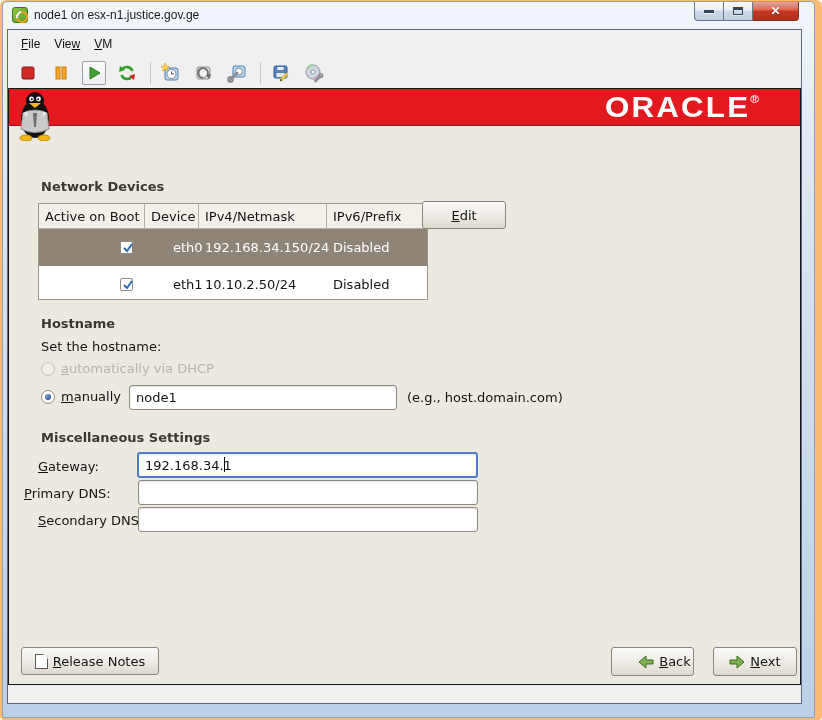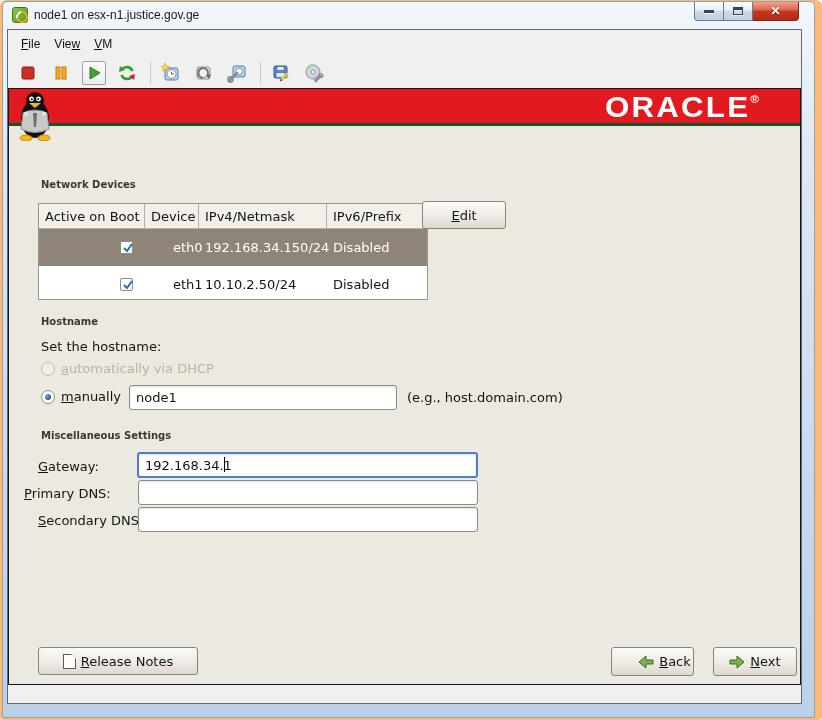--- a/index.html
+++ b/index.html
@@ -31,27 +31,27 @@
   .client { position:absolute; left:4px; right:12px; top:27px; bottom:13px; background:#f0f0f0; border:1px solid #5f6a76; }
   .menubar { height:27px; display:flex; align-items:center; padding-left:6px; font-size:12px; color:#111; }
   .menu-item { padding:4px 7px; cursor:default; }
   .toolbar { height:31px; display:flex; align-items:center; padding-left:8px; }
   .tool { width:24px; height:24px; display:flex; align-items:center; justify-content:center; margin-right:9px; }
   .tool.toggled { border:1px solid #9aa0a8; background:linear-gradient(#fbfbfb,#eceef1); border-radius:2px; }
   .tool-sep { width:1px; height:22px; background:#c7c7c7; margin:0 8px 0 2px; }
 
   
   .console { position:absolute; left:0; right:0; top:58px; bottom:18px; background:#ece9e0; border:1px solid #15151a; overflow:hidden; }
-  .banner { position:absolute; left:0; top:0; right:0; height:37px; background:#e2191f; border-bottom:3px solid #14532d; }
+  .banner { position:absolute; left:0; top:0; right:0; height:37px; background:#e2191f; border-bottom:1px solid #14532d; }
   .tux { position:absolute; left:5px; top:2px; }
   .oracle-logo { position:absolute; left:565px; top:2px; width:200px; text-align:center; color:#fff; font-size:29px; font-weight:bold; letter-spacing:2px; transform:scaleX(1.08); transform-origin:left; font-family:"Liberation Sans",sans-serif; }
   .oracle-reg { font-size:11px; vertical-align:14px; letter-spacing:0; }
 
   .install-font { font-family:"DejaVu Sans", sans-serif; font-size:13px; color:#141414; }
-  .section-heading { position:absolute; font-weight:bold; color:#3a3832; font-size:10px; font-family:"DejaVu Sans", sans-serif; }
+  .section-heading { position:absolute; font-weight:bold; color:#3a3832; font-size:13px; font-family:"DejaVu Sans", sans-serif; }
 
   
   .net-table { position:absolute; left:29px; top:114px; width:390px; height:97px; background:#fff; border:1px solid #9b968a; }
   .net-header { display:grid; grid-template-columns:106px 54px 128px 100px; height:25px; background:#f3f0ea; border-bottom:1px solid #b3afa5; }
   .net-header .hcell { display:flex; align-items:center; padding-left:6px; border-right:1px solid #b3afa5; font-size:13px; white-space:nowrap; overflow:hidden; }
   .net-header .hcell:last-child { border-right:none; }
   .net-row { display:grid; grid-template-columns:106px 54px 128px 100px; height:37px; align-items:center; }
   .net-row.selected { background:#8e8478; color:#fff; }
   .cell-check { display:flex; justify-content:flex-end; padding-right:12px; }
   .cell-device { padding-left:28px; }
@@ -271,21 +271,21 @@
           <input class="gtk-input focused" style="left: 0px; top: 0px; width: 341px; height: 26px;" value="192.168.34.1">
           <span class="caret" style="left:87px; top:5px;"></span>
         </div>
 
         <div class="label-abs" style="left:15px; top:397px;"><span class="mn">P</span><span>rimary DNS:</span></div>
         <input class="gtk-input" style="left: 129px; top: 391px; width: 340px; height: 25px;" value="">
 
         <div class="label-abs" style="left:29px; top:424px;"><span class="mn">S</span><span>econdary DNS:</span></div>
         <input class="gtk-input" style="left: 129px; top: 418px; width: 340px; height: 25px;" value="">
 
-        <div class="gtk-button" style="left:12px; top:558px; width:160px; height:28px;margin-left:17px;">
+        <div class="gtk-button" style="left:12px; top:558px; width:138px; height:28px;">
           <span class="doc-icon"></span>
           <span><span class="mn">R</span><span>elease Notes</span></span>
         </div>
 
         <div class="gtk-button" style="left:602px; top:558px; width:83px; height:29px;padding-left:24px;">
           <svg width="16" height="14">
               <polygon points="8,1 8,5 15,5 15,9 8,9 8,13 1,7" fill="#7fb04f" stroke="#3c6b1f"></polygon>
             </svg>
           <span><span class="mn">B</span><span>ack</span></span>
         </div>

